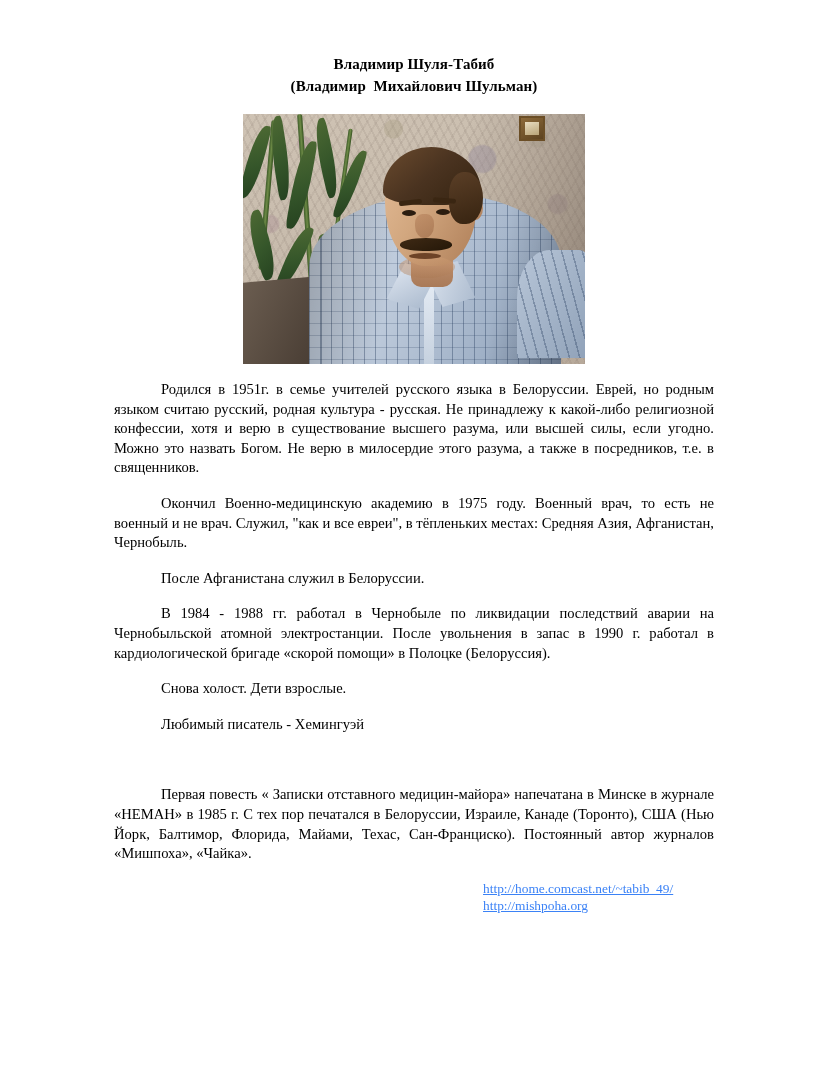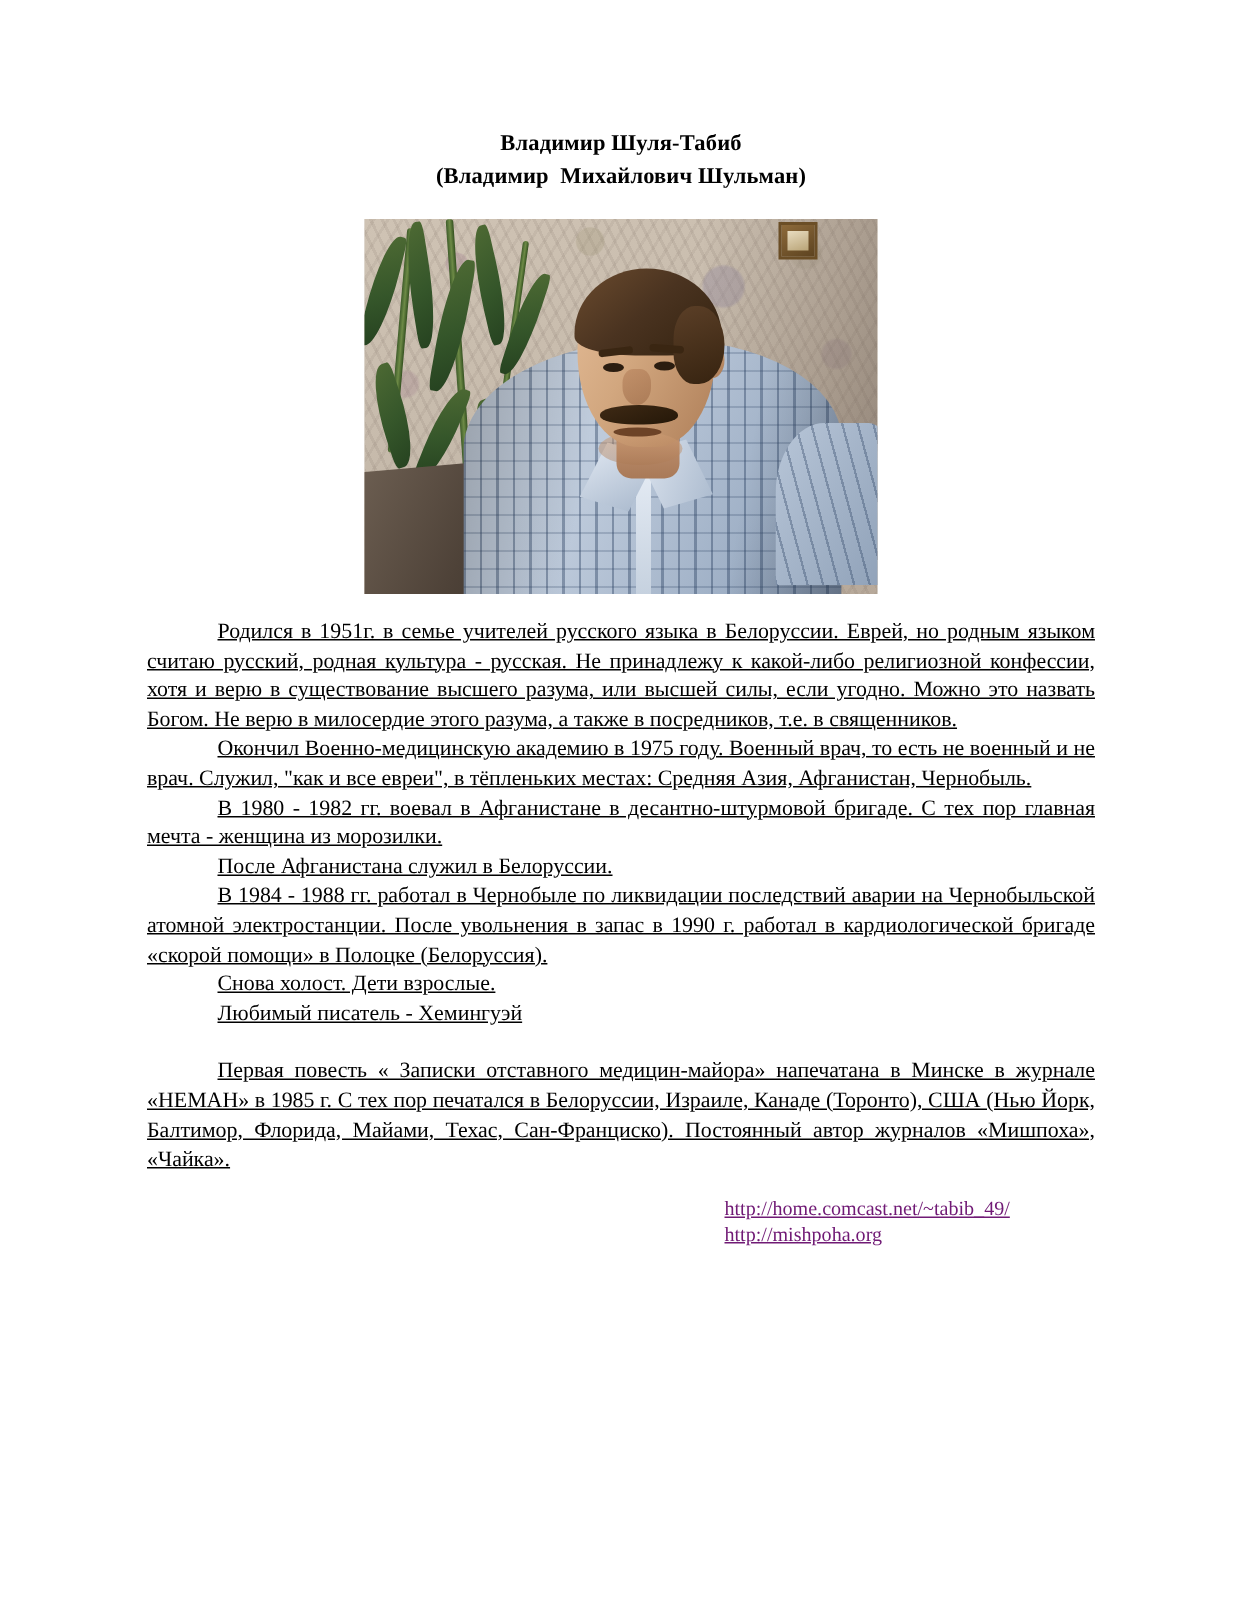--- a/index.html
+++ b/index.html
@@ -22,21 +22,21 @@
   }
   .content {
     position: absolute;
     left: 98px;
     top: 0;
     width: 632px;
   }
 
   
   .title-block {
-    padding-top: 85px;
+    padding-top: 53px;
     text-align: center;
     font-weight: bold;
     font-size: 15px;
     line-height: 22px;
     letter-spacing: 0.1px;
   }
   .title-line { white-space: pre; }
 
   
   .photo-wrap {
@@ -232,36 +232,35 @@
 
   
   .body-text {
     margin-top: 16px;
     font-size: 14.6px;
     line-height: 19.6px;
     text-align: justify;
     text-justify: inter-word;
   }
   .body-text p {
-    margin: 0;
+    margin: 16px;
     text-indent: 47px;
-    text-decoration: underline;
   }
   .body-text p.last-j { text-align: justify; }
   .spacer-block { height: 19px; }
 
   
   .links {
     margin-top: 13px;
     margin-left: 385px;
     font-size: 13.4px;
     line-height: 17.5px;
   }
   .links a {
-    color: #701a75;
+    color: #3b82f6;
     text-decoration: underline;
     display: block;
     width: max-content;
   }
 </style>
 </head>
 <body>
 
 <div class="page">
   <div class="content">
@@ -308,21 +307,20 @@
         <div class="ph-nose"></div>
         <div class="ph-chin"></div>
         <div class="ph-mustache"></div>
         <div class="ph-mouth"></div>
       </div>
     </div>
 
     <div class="body-text">
       <p>Родился в 1951г. в семье учителей русского языка в Белоруссии.  Еврей, но родным языком считаю русский, родная культура - русская. Не принадлежу к какой-либо религиозной конфессии,  хотя и верю в существование высшего разума, или высшей силы, если угодно. Можно это назвать Богом. Не верю в милосердие этого разума, а также в посредников, т.е. в священников.</p>
       <p>Окончил Военно-медицинскую академию в 1975 году. Военный врач, то есть не военный и не врач. Служил, "как и все евреи", в тёпленьких местах: Средняя Азия, Афганистан, Чернобыль.</p>
-      <p>В 1980 - 1982 гг. воевал в Афганистане в десантно-штурмовой бригаде. С тех пор главная мечта - женщина из морозилки.</p>
       <p>После Афганистана служил в Белоруссии.</p>
       <p>В 1984 - 1988 гг. работал в Чернобыле по ликвидации последствий аварии на Чернобыльской атомной электростанции. После увольнения в запас в 1990 г. работал в кардиологической бригаде «скорой помощи» в Полоцке (Белоруссия).</p>
       <p>Снова холост. Дети взрослые.</p>
       <p>Любимый писатель - Хемингуэй</p>
 
       <div class="spacer-block"></div>
 
       <p class="last-j">Первая повесть « Записки отставного медицин-майора» напечатана в Минске в журнале «НЕМАН» в 1985 г. С тех пор печатался в Белоруссии, Израиле, Канаде (Торонто), США (Нью Йорк, Балтимор, Флорида, Майами, Техас, Сан-Франциско). Постоянный автор журналов «Мишпоха», «Чайка».</p>
     </div>
 

